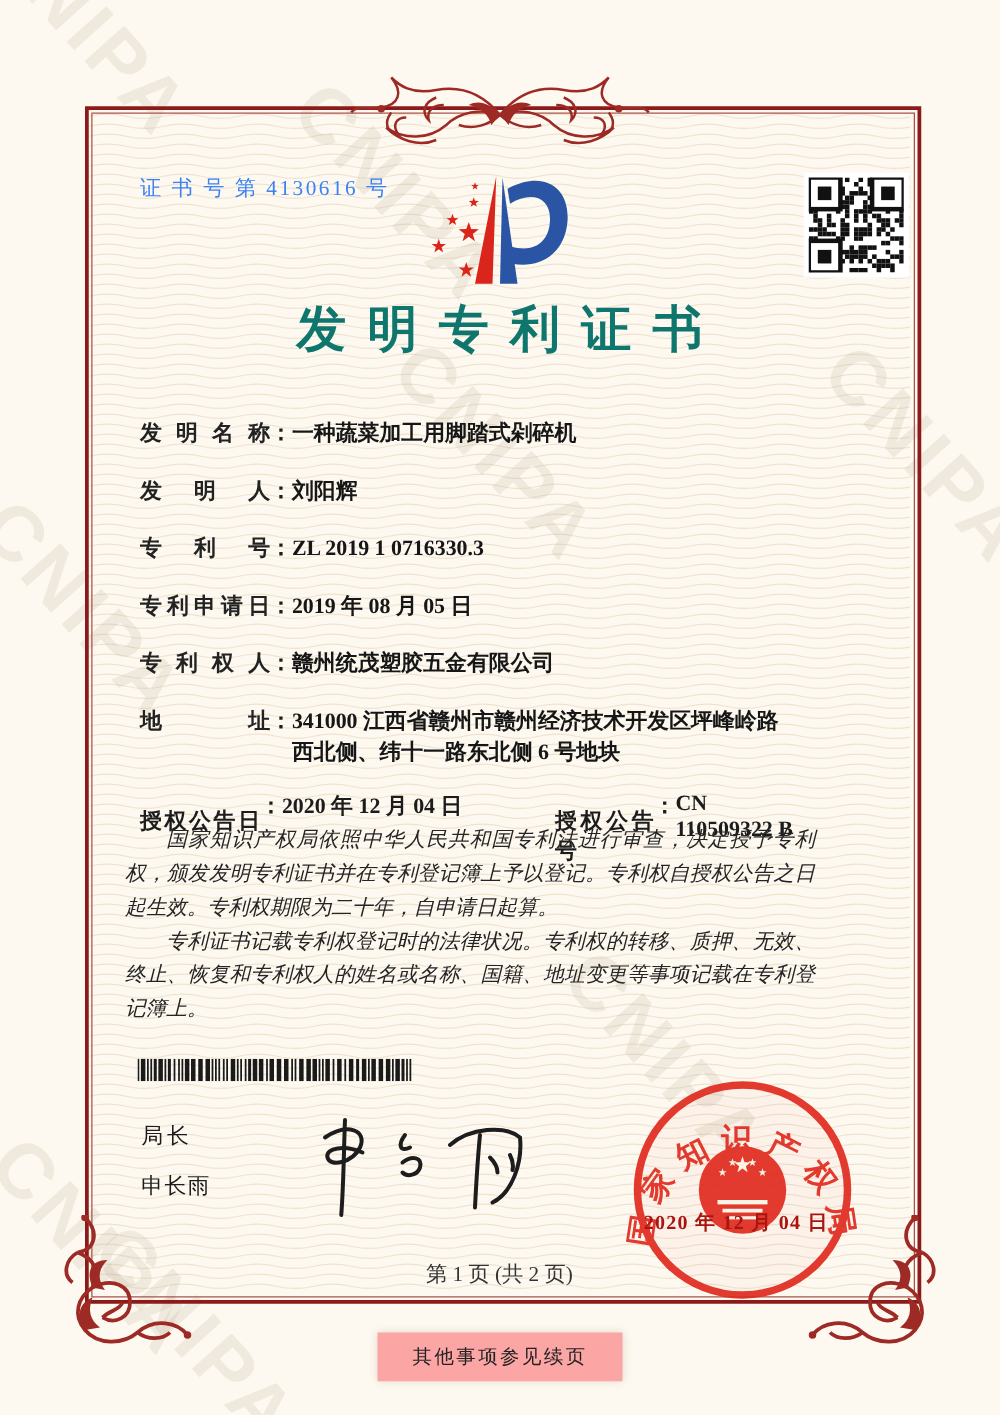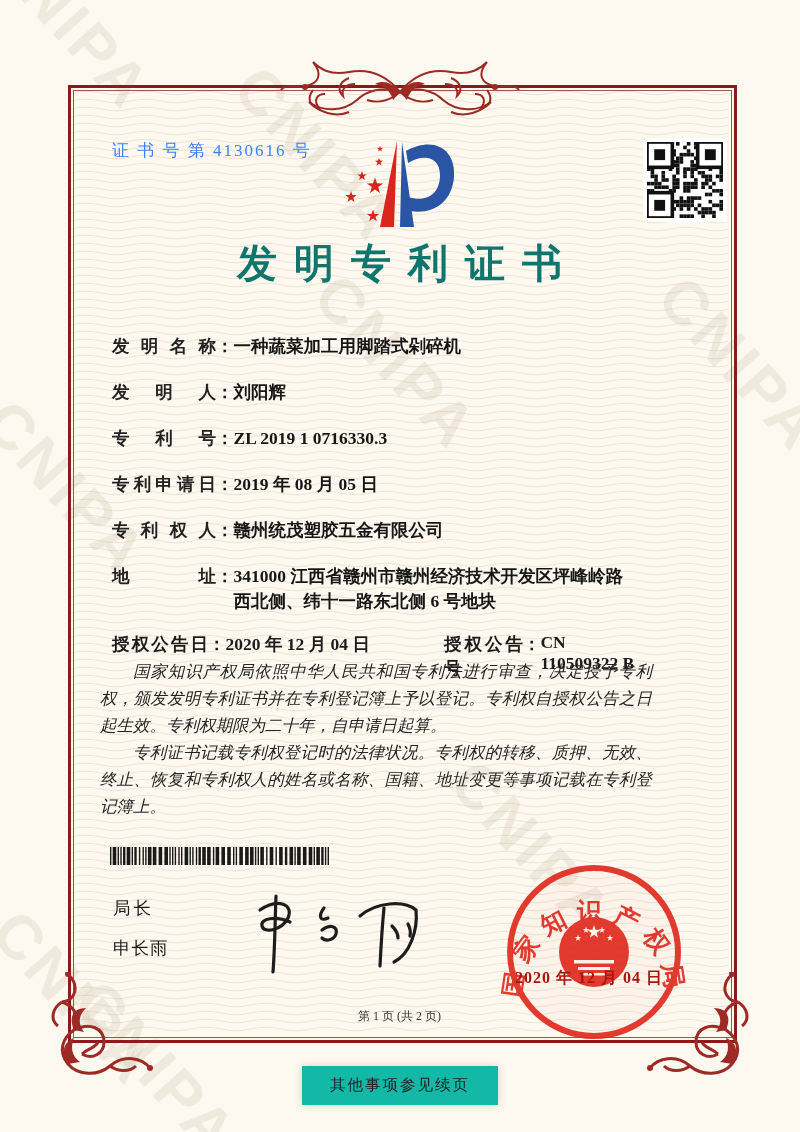--- a/index.html
+++ b/index.html
@@ -40,21 +40,21 @@
   .frow{display:flex;align-items:flex-start;margin-bottom:21px;line-height:25px;}
   .flabel{
     display:inline-block;width:104px;flex:0 0 104px;
     text-align:justify;text-align-last:justify;color:#222;
   }
   .fcolon{flex:0 0 14px;}
   .fvalue{flex:1;color:#161616;}
   .frow-double{position:relative;display:block;height:25px;}
   .fgroup{display:flex;position:absolute;top:0;left:0;}
   .fgroup.second{left:332px;}
-  .fgroup .flabel2{display:inline-block;width:96px;text-align:justify;text-align-last:justify;}
+  .fgroup .flabel2{display:inline-block;width:96px;text-align:justify;text-align-last:justify;margin-top:12px;}
   
   .bodytext{
     position:absolute;left:100px;top:658px;width:552px;z-index:3;
     font-size:16.5px;line-height:27px;color:#242424;text-align:justify;
   }
   .bodytext p{margin:0;text-indent:2em;font-style:italic;}
   
   .barcode{position:absolute;left:110px;top:847px;z-index:3;}
   
   .sig-title{position:absolute;left:113px;top:896px;font-size:17.5px;z-index:3;letter-spacing:3px;}
@@ -62,25 +62,25 @@
   .sig-script{position:absolute;left:218px;top:882px;z-index:3;}
   
   .seal{position:absolute;left:486px;top:860px;z-index:4;}
   .seal-date{
     position:absolute;left:496px;top:968px;width:186px;z-index:5;
     text-align:center;font-size:16px;font-weight:bold;color:#ab1510;letter-spacing:1px;
   }
   
   .page-info{
     position:absolute;left:68px;top:1008px;width:663px;z-index:3;
-    text-align:center;font-size:12px;color:#333;
+    text-align:center;font-size:17px;color:#333;
   }
   .cont-box{
     position:absolute;left:50%;top:1066px;transform:translateX(-50%);z-index:3;
-    background:#14b8a6;padding:9px 28px;font-size:15.5px;letter-spacing:2px;color:#222;
+    background:#fca5a5;padding:9px 28px;font-size:15.5px;letter-spacing:2px;color:#222;
     box-shadow:0 0 7px rgba(120,90,60,0.25);
   }
   .ornament-top{position:absolute;left:279px;top:56px;z-index:3;}
   .flourish{position:absolute;z-index:3;}
   .fl-bl{left:38px;top:972px;}
   .fl-br{left:642px;top:972px;transform:scale(-1,1);}
 </style>
 </head>
 <body>
 

